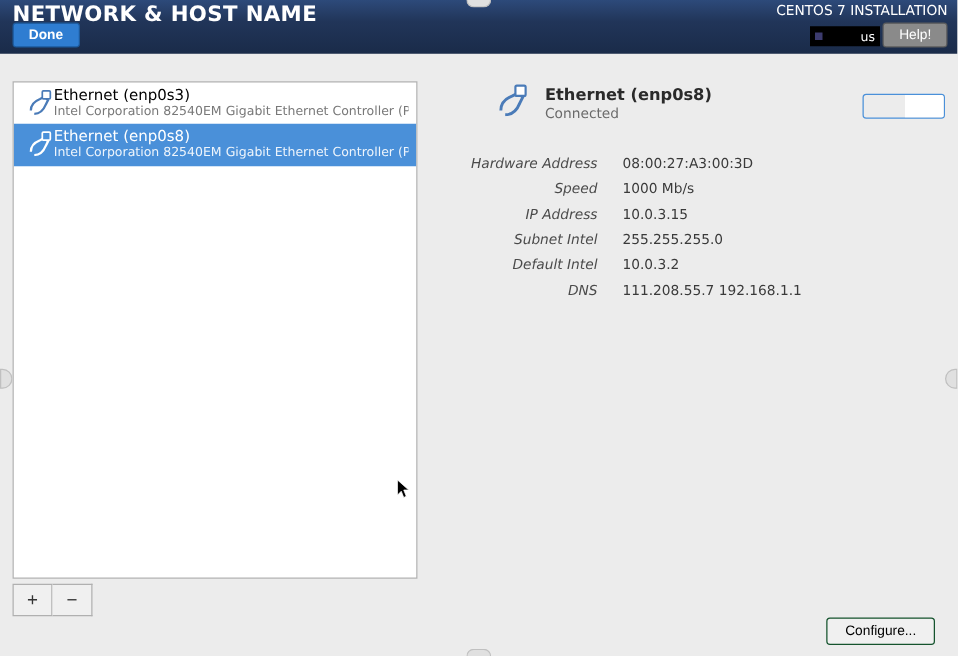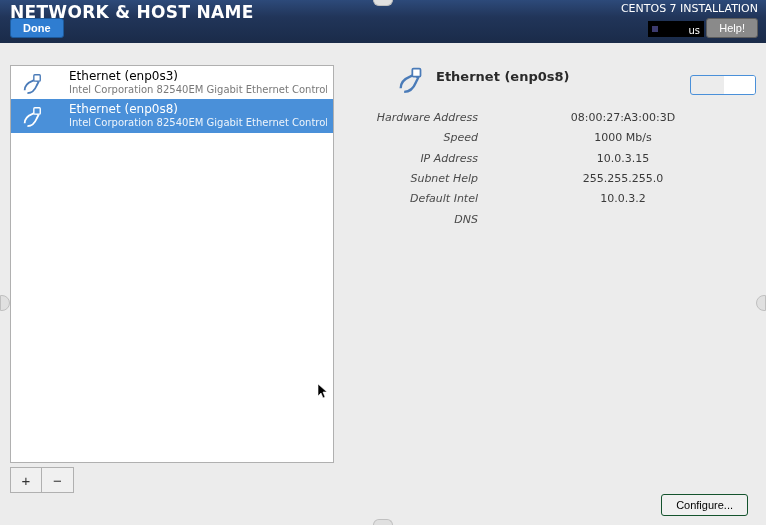--- a/index.html
+++ b/index.html
@@ -35,21 +35,21 @@
 
   .left-pane {
     position: absolute; left: 10px; top: 22px;
     width: 324px; height: 455px;
   }
   .iface-list {
     width: 324px; height: 398px;
     background: #fff; border: 1px solid #b0b0b0;
     overflow: hidden;
   }
-  .iface-item { padding: 4px 6px 4px 10px; display: flex; align-items: center; gap: 26px; cursor: pointer; }
+  .iface-item { padding: 4px 6px 4px 10px; display: flex; align-items: flex-start; gap: 0; cursor: pointer; }
   .iface-item.selected { background: #4a90d9; color: #fff; }
   .iface-item .icon { width: 22px; height: 22px; flex-shrink: 0; }
   .iface-item .texts { line-height: 1.15; overflow: hidden; }
   .iface-item .name { font-size: 12px; }
   .iface-item .sub { font-size: 10px; opacity: 0.9; white-space: nowrap; overflow: hidden; text-overflow: clip; }
   .iface-item:not(.selected) .sub { color: #6a6a6a; }
 
   .addrm { margin-top: 4px; display: flex; }
   .addrm button {
     width: 32px; height: 26px; background: #f0f0f0;
@@ -69,21 +69,21 @@
     position: absolute; right: 10px; top: 32px;
     width: 66px; height: 20px; border: 1px solid #4a90d9; border-radius: 3px;
     display: flex; overflow: hidden; cursor: pointer;
   }
   .toggle .on { width: 33px; background: #4a90d9; color: #fff; font-size: 9px; display:flex; align-items:center; justify-content:center;margin-top:31px; }
   .toggle .off { flex: 1; background: #fff; }
 
   .details { margin-top: 14px; padding-right: 10px; }
   .details .row { display: flex; font-size: 11px; color: #3a3a3a; line-height: 1.85; }
   .details .row .lbl { width: 146px; text-align: right; padding-right: 8px; color: #4a4a4a; font-style: italic; }
-  .details .row .val { flex: 1; text-align: center; margin-left: 12px; }
+  .details .row .val { flex: 1; text-align: left; margin-left: 12px; }
 
   .configure {
     position: absolute; right: 10px; bottom: 4px;
     background: #f0f0f0; border: 1px solid #14532d; border-radius: 3px;
     padding: 4px 14px; font-size: 11px; cursor: pointer;
   }
 
   .bottom-row {
     position: absolute; left: 10px; right: 8px; bottom: -1px; top: 497px;
     display: flex; align-items: center; font-size: 11px; color: #3a3a3a;
@@ -161,46 +161,48 @@
   <div class="right-pane">
     <div class="iface-header">
       <span class="big-icon eth-icon">
         <svg viewBox="0 0 24 24">
             <path fill="none" stroke="#4a7bb8" stroke-width="2" d="M4 20c0-5 3-8 8-10l4-2 3 3-2 4c-2 5-5 8-10 8"></path>
             <rect x="14" y="3" width="7" height="7" rx="1" fill="#fff" stroke="#4a7bb8" stroke-width="1.5"></rect>
           </svg>
       </span>
       <div class="txt">
         <div class="title">Ethernet (enp0s8)</div>
+        <div class="status">Connected</div>
       </div>
     </div>
 
     <div class="details">
       <div class="row">
           <div class="lbl">Hardware Address</div>
           <div class="val">08:00:27:A3:00:3D</div>
         </div>
       <div class="row">
           <div class="lbl">Speed</div>
           <div class="val">1000 Mb/s</div>
         </div>
       <div class="row">
           <div class="lbl">IP Address</div>
           <div class="val">10.0.3.15</div>
         </div>
       <div class="row">
-          <div class="lbl">Subnet Help</div>
+          <div class="lbl">Subnet Intel</div>
           <div class="val">255.255.255.0</div>
         </div>
       <div class="row">
           <div class="lbl">Default Intel</div>
           <div class="val">10.0.3.2</div>
         </div>
       <div class="row">
           <div class="lbl">DNS</div>
+          <div class="val">111.208.55.7 192.168.1.1</div>
         </div>
     </div>
 
     <button class="configure">Configure...</button>
   </div>
 
   <div class="toggle">
     <div class="on">ON</div>
     <div class="off"></div>
   </div>

